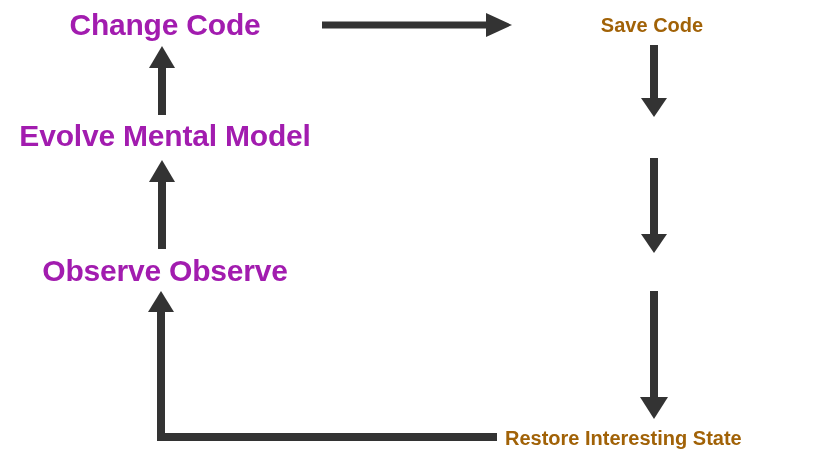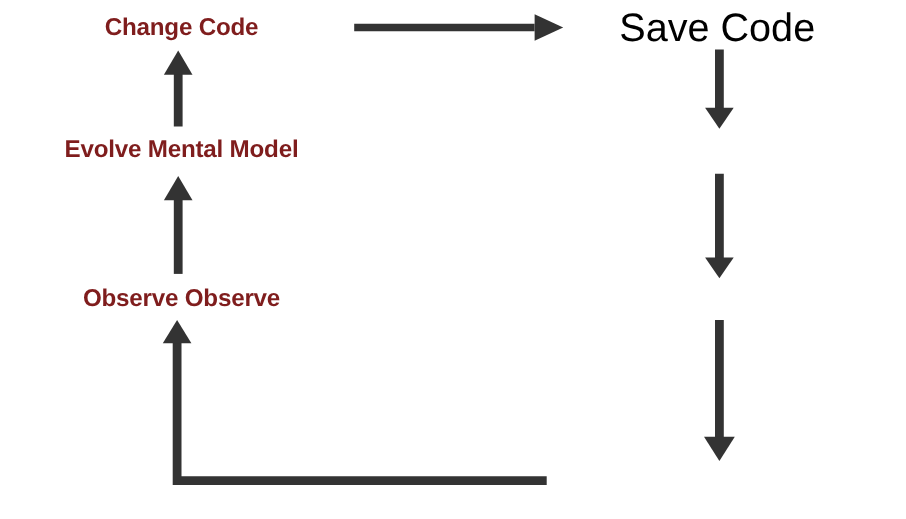--- a/index.html
+++ b/index.html
@@ -17,29 +17,29 @@
     height: 472px;
     background: #ffffff;
     overflow: hidden;
   }
   .node-label {
     position: absolute;
     white-space: nowrap;
     line-height: 1;
   }
   .node-label.green {
-    color: #7f1d1d;
+    color: #a21caf;
     font-weight: bold;
-    font-size: 22px;
+    font-size: 30px;
     letter-spacing: -0.2px;
   }
   .node-label.black {
-    color: #000000;
-    font-weight: normal;
-    font-size: 36px;
+    color: #a16207;
+    font-weight: bold;
+    font-size: 20px;
     letter-spacing: 0px;
   }
   .node-label.centered {
     transform: translate(-50%, -50%);
   }
   .node-label.left-anchored {
     transform: translate(0, -50%);
   }
   #edges-layer {
     position: absolute;
@@ -99,14 +99,15 @@
   <div class="node-label green centered" style="left:165px; top:25px;">Change Code</div>
 
   <div class="node-label green centered" style="left:165px; top:136px;">Evolve Mental Model</div>
 
   <div class="node-label green centered" style="left:165px; top:271px;">Observe Observe</div>
 
   <div class="node-label black centered" style="left:652px; top:25px;">Save Code</div>
 
 
 
+  <div class="node-label black left-anchored" style="left:505px; top:438px;">Restore Interesting State</div>
 
 </div>
 
 </body></html>

